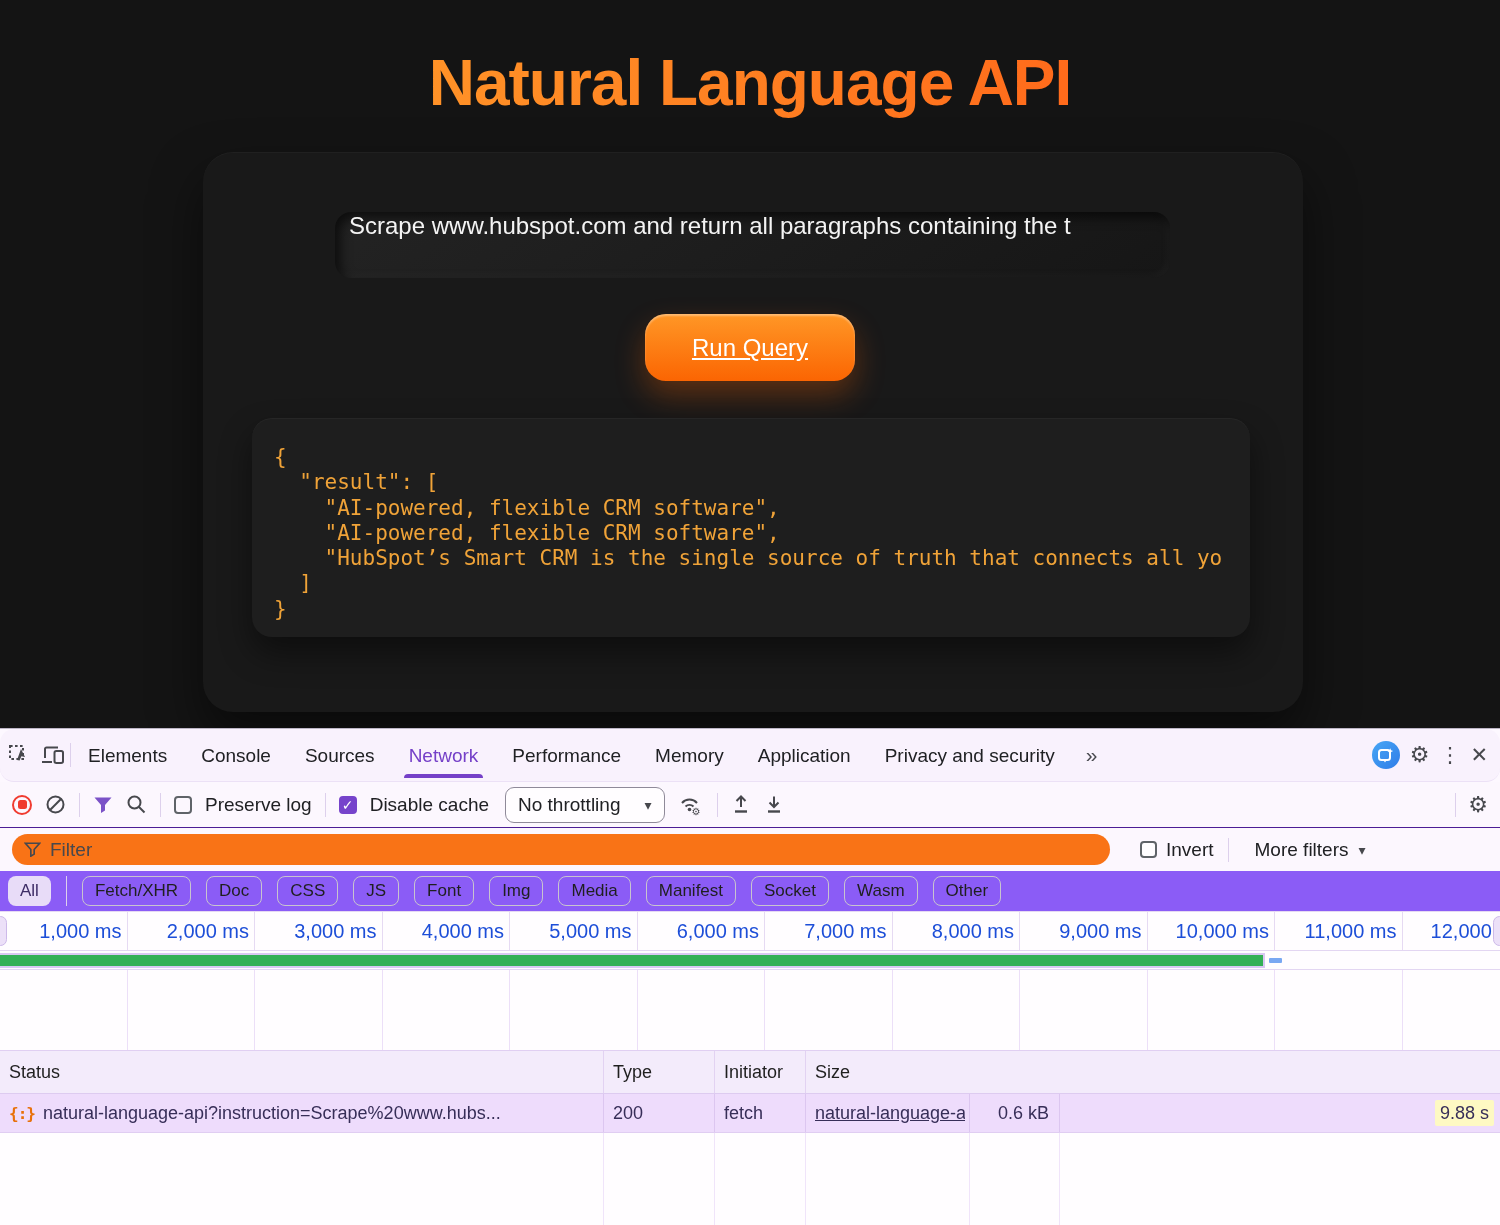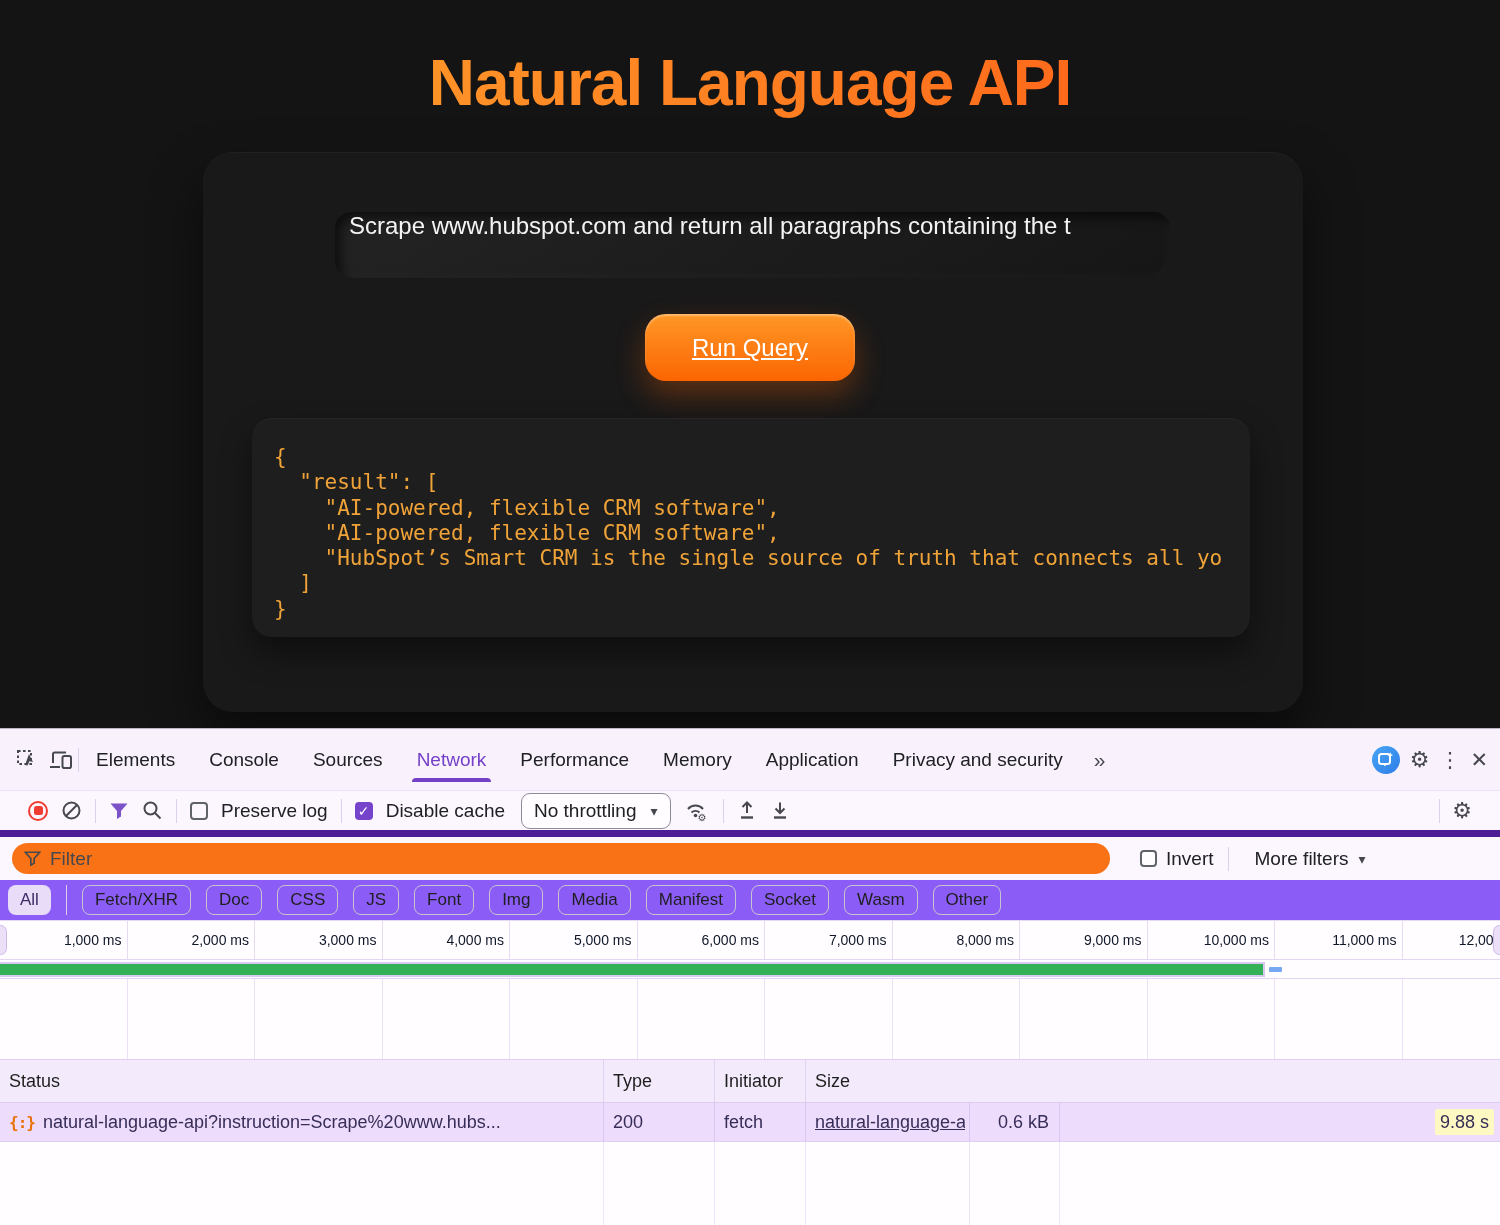--- a/index.html
+++ b/index.html
@@ -42,46 +42,46 @@
     font-family:"DejaVu Sans Mono", monospace; font-size:21px; line-height:25.3px;
     color:#f0a338; white-space:pre;
   }
 
   
   .devtools { position:relative; width:1500px; height:497px; background:#fdf8ff; border-top:1px solid #bdb6c6; }
   .dt-row { position:relative; width:100%; }
   .sep { width:1px; height:24px; background:#ddd0ec; flex:0 0 1px; }
 
   
-  .dt-tabs { height:62px; background:#f9f2fd; border-bottom:1px solid #ece1f6;
-             display:flex; align-items:center; padding-left:10px; }
+  .dt-tabs { height:53px; background:#f9f2fd; border-bottom:1px solid #ece1f6;
+             display:flex; align-items:center; padding-left:2px;border-radius:14px; }
   .dt-tabs .iconbtn { width:34px; height:34px; display:flex; align-items:center; justify-content:center; flex:0 0 auto; }
   .tab { padding:0 17px; font-size:19px; color:#202124; line-height:45px; position:relative; white-space:nowrap; }
   .tab.active { color:#7540c8; }
   .tab.active::after { content:""; position:absolute; left:12px; right:12px; bottom:0; height:4px;
                        background:#7540c8; border-radius:4px 4px 0 0; }
   .more-tabs { font-size:21px; color:#47484d; padding:0 14px; }
   .dt-tabs .right { margin-left:auto; display:flex; align-items:center; gap:10px; padding-right:12px; }
   .glyph { color:#47484d; }
   .ai-icon { width:28px; height:28px; border-radius:50%;
              background:linear-gradient(135deg,#47a6f5,#2f7de8);
              display:flex; align-items:center; justify-content:center; }
 
   
-  .dt-toolbar { height:46px; background:#fcf7fe; border-bottom:7px solid #4c1d95;
-                display:flex; align-items:center; gap:13px; padding:0 28px; }
+  .dt-toolbar { height:46px; background:#fcf7fe; border-bottom:1px solid #4c1d95;
+                display:flex; align-items:center; gap:13px; padding:0 12px; }
   .rec-btn { width:20px; height:20px; border:2.5px solid #f03b30; border-radius:50%;
              display:flex; align-items:center; justify-content:center; }
   .rec-btn i { display:block; width:9px; height:9px; background:#f03b30; border-radius:2.5px; }
   .cb { width:18px; height:18px; border:2px solid #5f6368; border-radius:4px; background:#fcf7fe; flex:0 0 18px; }
   .cb.checked { background:#7643cb; border-color:#7643cb; color:#fff; font-size:14px;
                 display:flex; align-items:center; justify-content:center; }
   .tb-label { font-size:19px; color:#202124; white-space:nowrap; }
   .throttle { height:36px; border:1px solid #8f8a99; border-radius:9px; background:#fffdff;
-              display:flex; align-items:center; gap:14px; padding:0 12px; margin-left:3px; }
+              display:flex; align-items:center; gap:24px; padding:0 12px; margin-left:3px; }
   .throttle .caret, .mf .caret { font-size:14px; color:#47484d; }
   .dt-toolbar .right-gear { margin-left:auto; display:flex; align-items:center; gap:12px; }
 
   
   .dt-filterbar { height:43px; background:#fcf7fe; display:flex; align-items:center; padding:0 12px; gap:14px; }
   .filter-pill { width:1098px; height:31px; border-radius:16px; background:#f97316;
                  display:flex; align-items:center; padding:0 12px; gap:9px; }
   .filter-pill input { border:none; outline:none; background:transparent; font-size:19px; color:#3c3a40;
                        font-family:"Liberation Sans",sans-serif; width:900px; }
   .filter-pill input::placeholder { color:#47484d; }
@@ -90,21 +90,21 @@
 
   
   .dt-chips { height:41px; background:#8b5cf6; border-bottom:1px solid #e6d9f3;
               display:flex; align-items:center; gap:15px; padding:0 8px; }
   .chip { height:30px; line-height:28px; padding:0 12px; border-radius:8px; font-size:17px;
           color:#1f1f1f; border:1px solid #c8c4cf; background:transparent; white-space:nowrap; }
   .chip.selected { background:#e8dcf8; border:none; color:#3d2c66; line-height:30px; }
 
   
   .dt-ruler { height:38px; background:#fffdff; display:flex; overflow:hidden; }
-  .ruler-cell { flex:0 0 127.5px; border-right:1px solid #e6daf3; font-size:14px; color:#0f172a;
+  .ruler-cell { flex:0 0 127.5px; border-right:1px solid #e6daf3; font-size:20px; color:#1d4ed8;
                 text-align:right; line-height:38px; padding-right:5px; white-space:nowrap; }
   .gripper { position:absolute; top:4px; width:13px; height:30px; border-radius:7px;
              background:#ece0f8; border:1px solid #cdb9e9; z-index:3; }
   .gripper.left { left:-6px; } .gripper.right { right:-6px; }
 
   
   .dt-overview { height:20px; background:#fffdff; border-top:1px solid #e3d6f2; border-bottom:1px solid #e3d6f2; }
   .overview-bar { position:absolute; left:0; top:4px; width:1263px; height:11px; background:#34b056;
                   box-shadow:0 0 0 2px #d9c8f2; }
   .overview-tail { position:absolute; left:1269px; top:7px; width:13px; height:5px; background:#79a8f2; border-radius:1px; }

